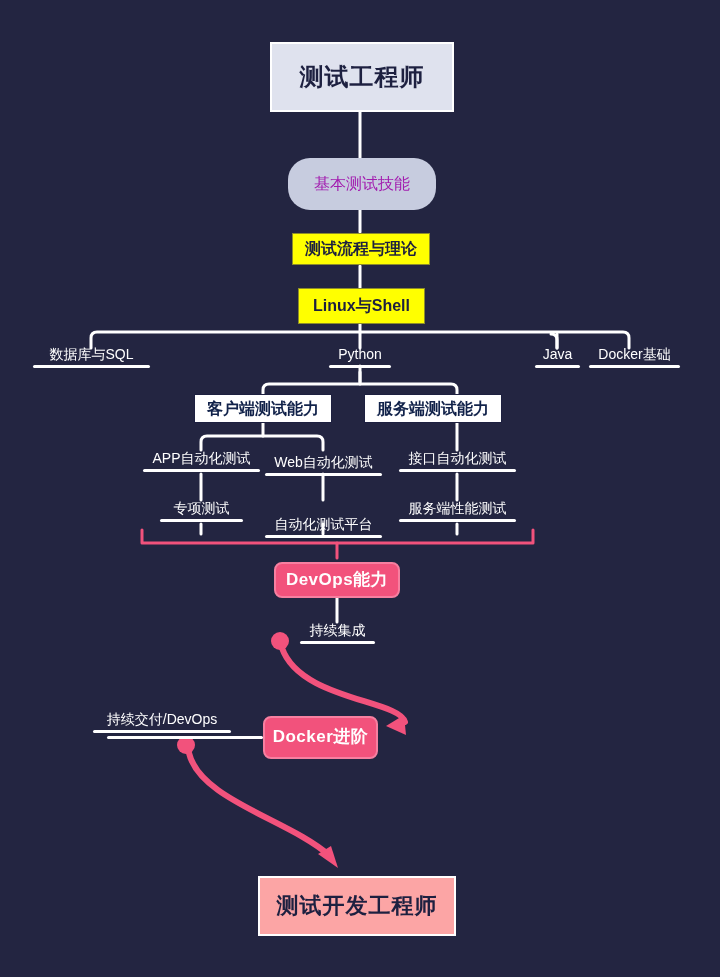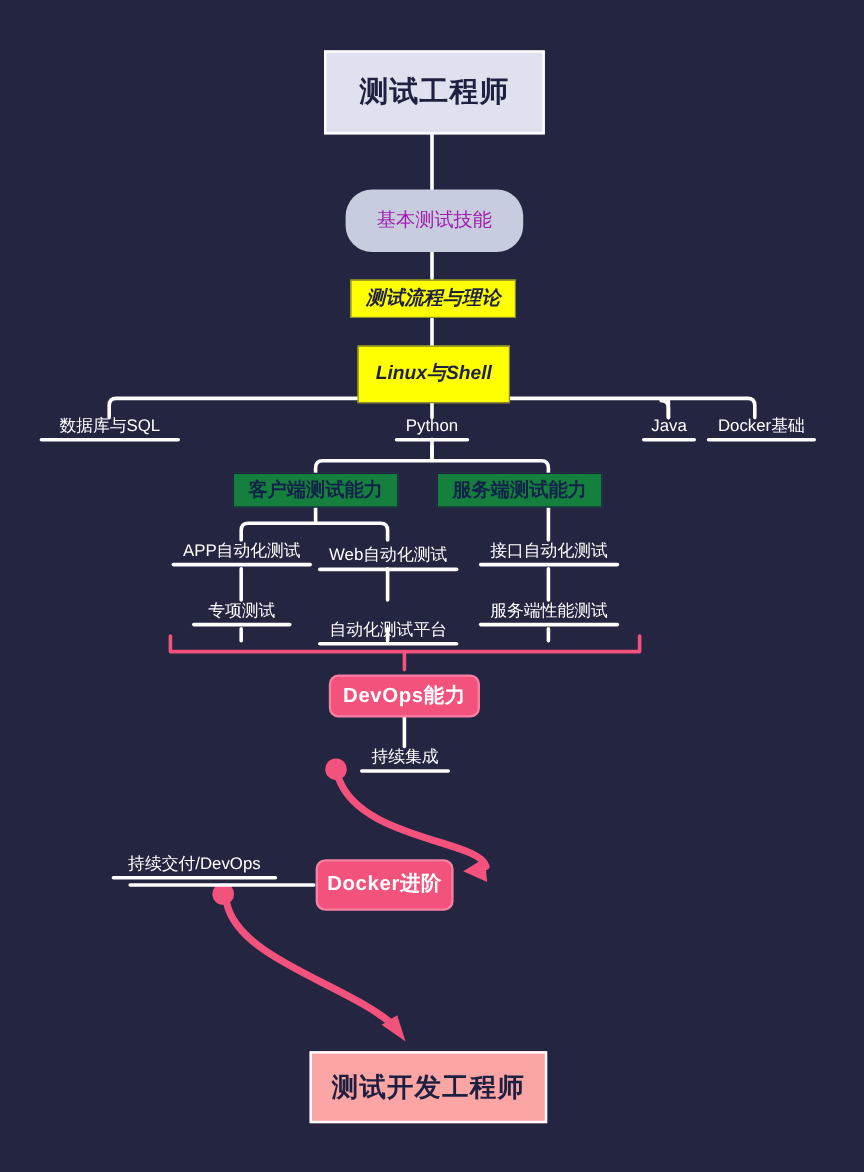--- a/index.html
+++ b/index.html
@@ -63,26 +63,25 @@
     font-weight: 400;
   }
 
   
   .box-yellow {
     background: #ffff00;
     border: 1px solid #8c8c2a;
     color: #1d2040;
     font-size: 16px;
     font-weight: 700;
-    font-style: italic;
   }
 
   
   .box-cyan {
-    background: #15803d;
+    background: #ffffff;
     border: 1px solid #1d2040;
     color: #11224a;
     font-size: 16px;
     font-weight: 700;
   }
 
   
   .box-pink {
     background: #f2527c;
     border: 2px solid #f77fa0;
@@ -186,21 +185,21 @@
   </div>
 
   <div class="node box-pill" style="left:288px; top:158px; width:148px; height:52px;">
     <span>基本测试技能</span>
   </div>
 
   <div class="node box-yellow" style="left:292px; top:233px; width:138px; height:32px;">
     <span>测试流程与理论</span>
   </div>
 
-  <div class="node box-yellow" style="left:298px; top:288px; width:127px; height:48px;">
+  <div class="node box-yellow" style="left:298px; top:288px; width:127px; height:36px;">
     <span>Linux与Shell</span>
   </div>
 
   <div class="node label-plain" style="left:33px; top:346px; width:117px; height:22px;">
     <span class="txt">数据库与SQL</span>
     <span class="underline"></span>
   </div>
 
   <div class="node label-plain" style="left:329px; top:346px; width:62px; height:22px;">
     <span class="txt">Python</span>

